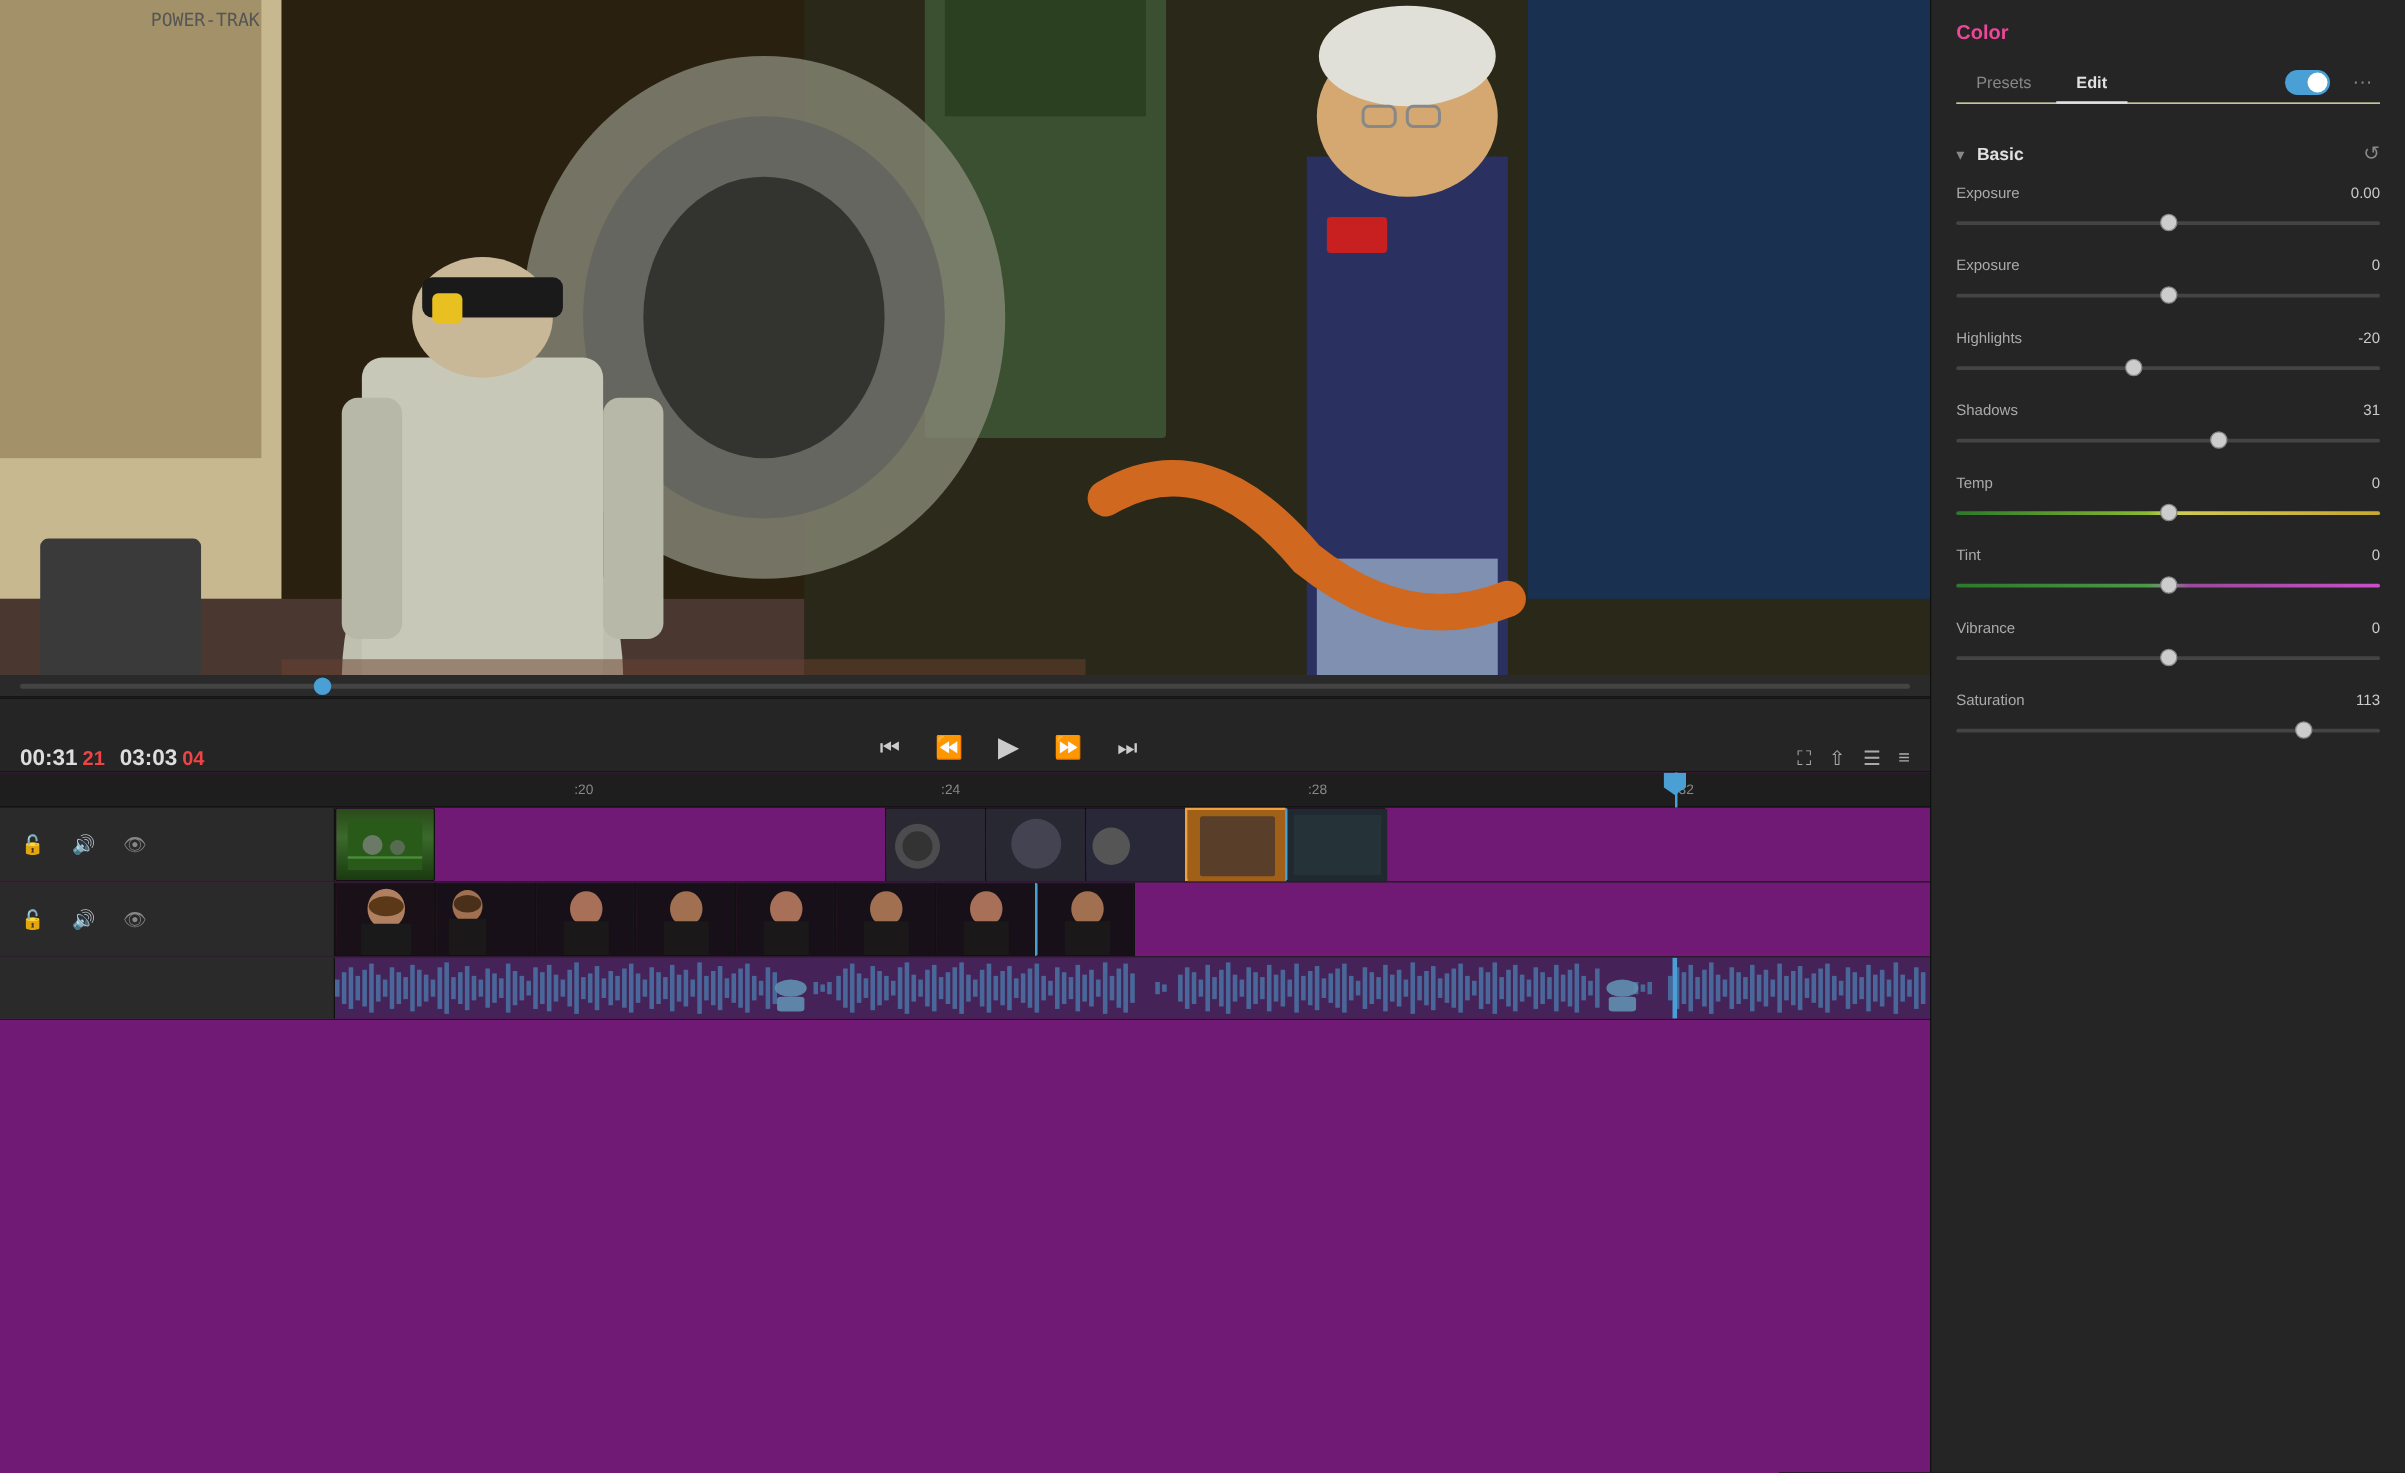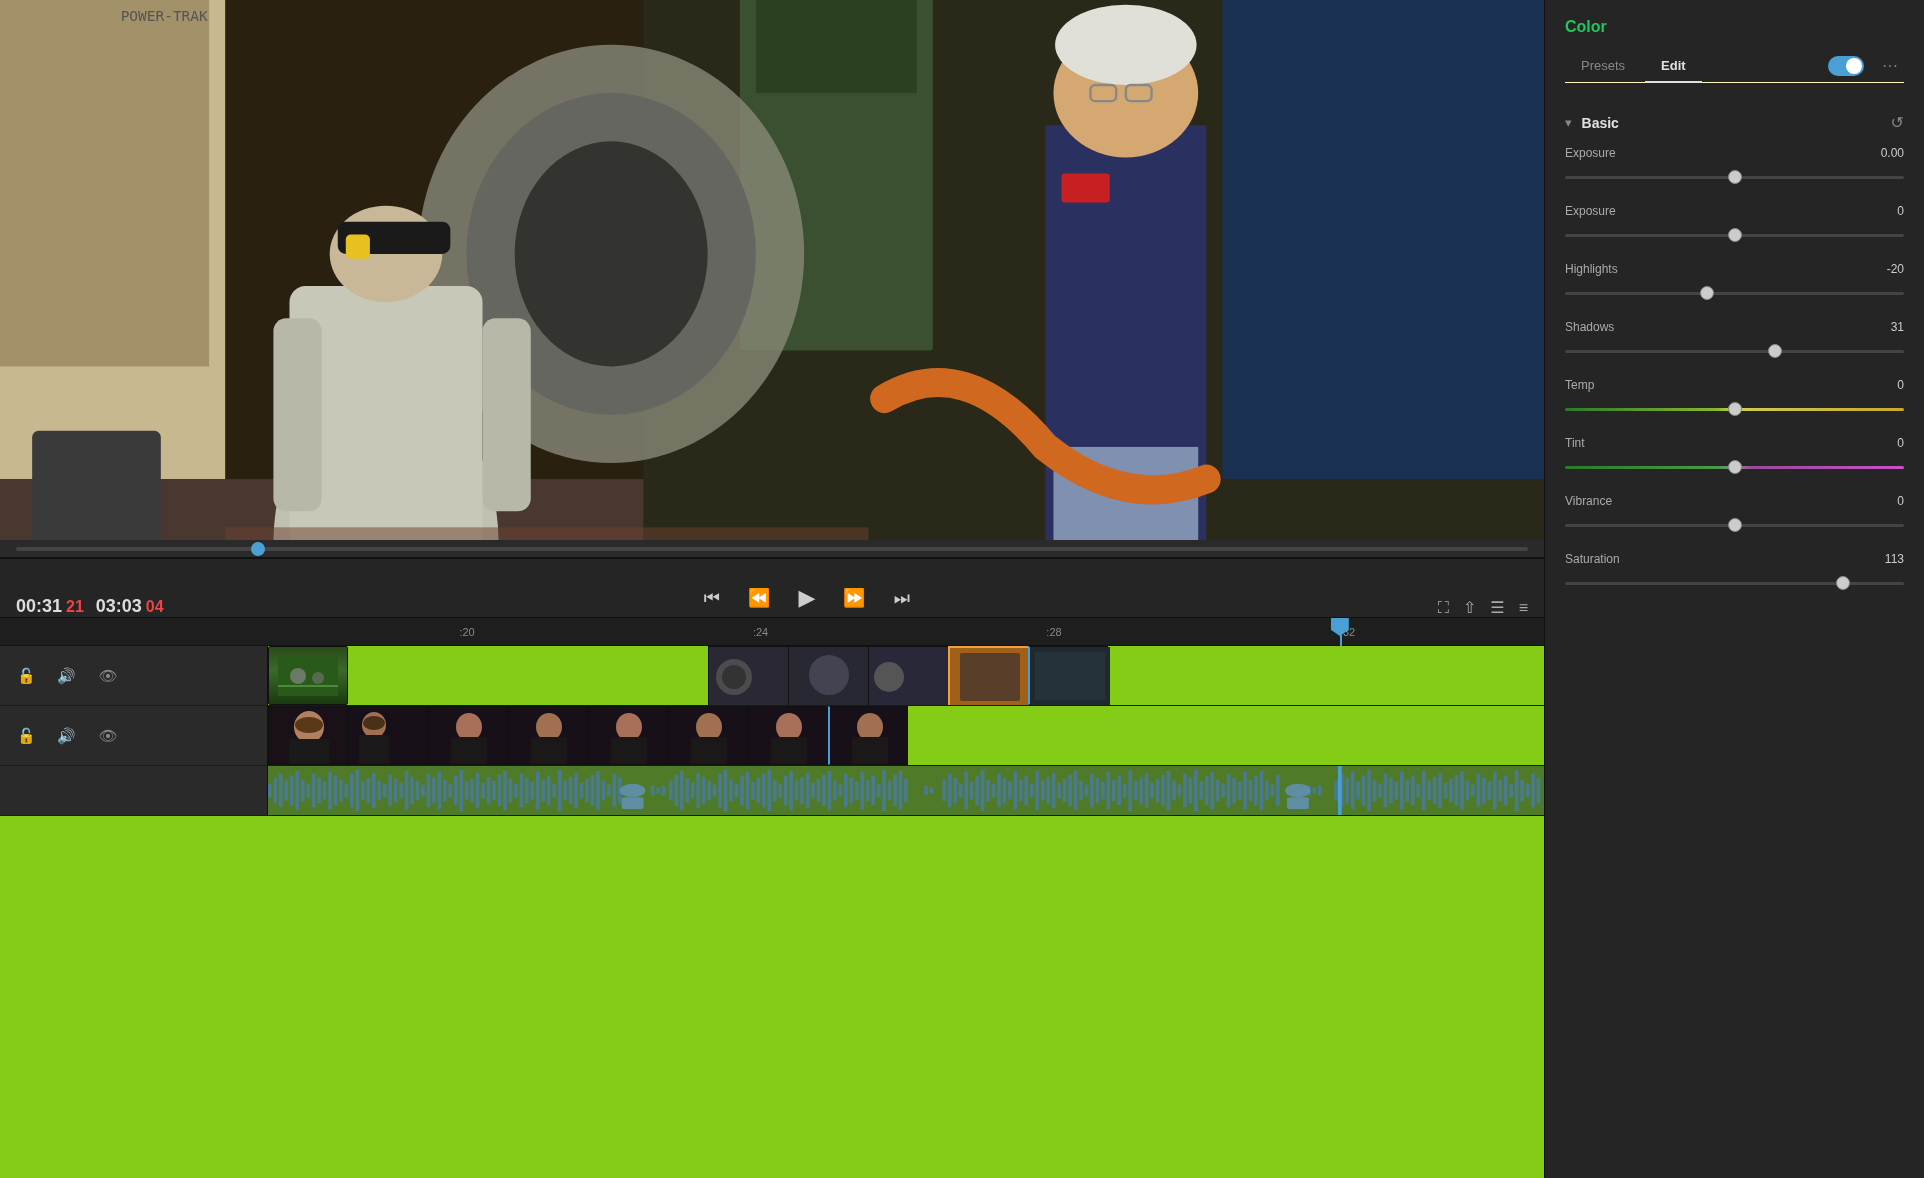--- a/index.html
+++ b/index.html
@@ -99,21 +99,21 @@
     }
     .transport-icon {
       font-size: 16px;
       cursor: pointer;
       color: #aaa;
     }
 
     
     .timeline-area {
       flex: 1;
-      background: #84cc16;
+      background: #701a75;
       display: flex;
       flex-direction: column;
     }
 
     .timeline-ruler {
       height: 28px;
       background: #1e1e1e;
       border-bottom: 1px solid #111;
       display: flex;
       align-items: center;
@@ -222,21 +222,21 @@
       padding: 0;
     }
 
     .panel-header {
       padding: 18px 20px 6px 20px;
     }
 
     .panel-title {
       font-size: 16px;
       font-weight: 600;
-      color: #22c55e;
+      color: #ec4899;
       margin-bottom: 14px;
     }
 
     .panel-tabs {
       display: flex;
       align-items: center;
       gap: 4px;
       border-bottom: 1px solid #fef9c3;
       padding-bottom: 0;
     }

